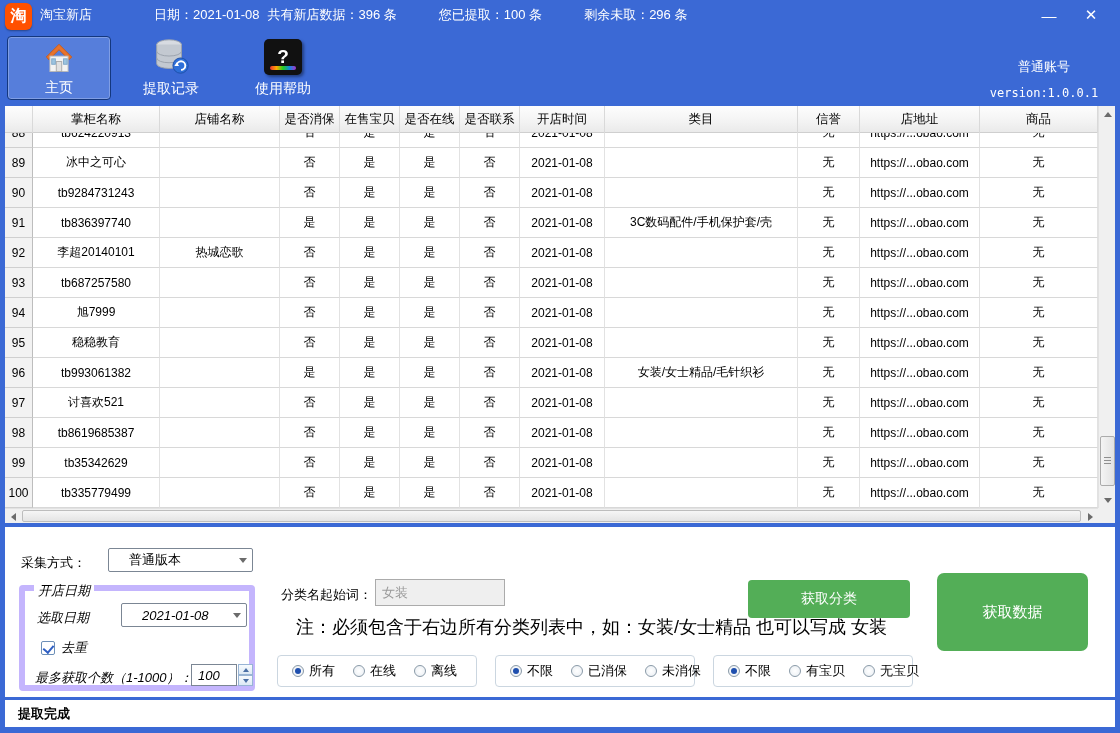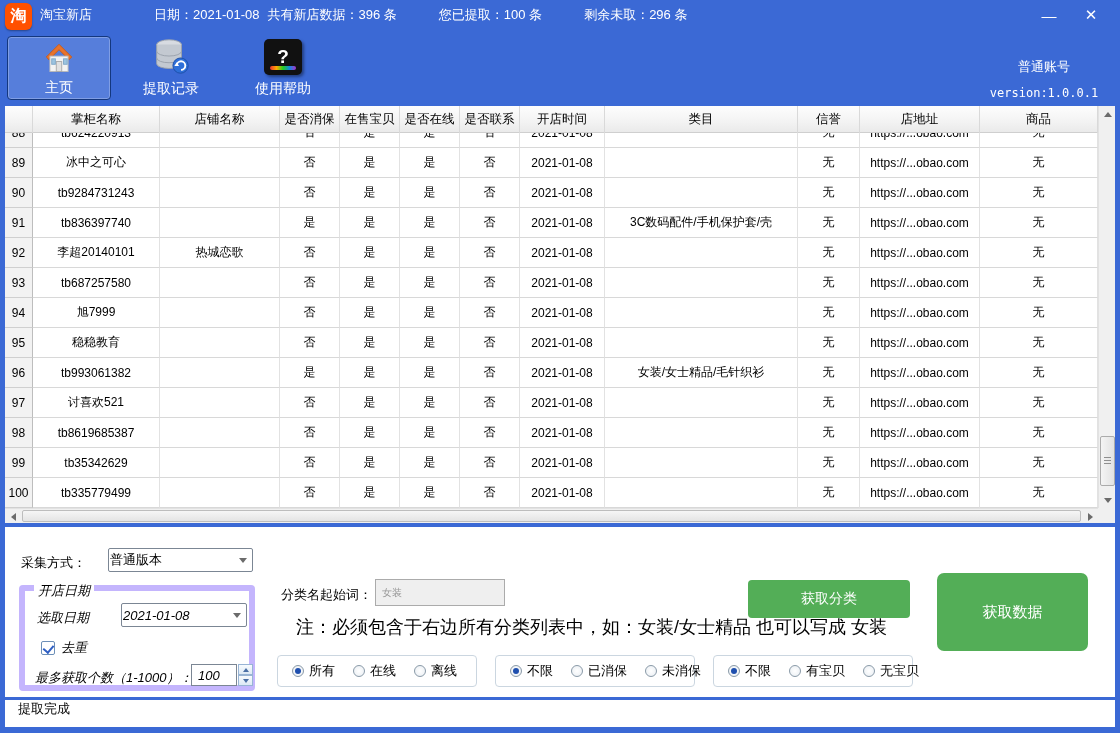--- a/index.html
+++ b/index.html
@@ -91,21 +91,21 @@
     background:linear-gradient(#F6F6F6,#E4E4E4); border:1px solid #BDBDBD;
     border-radius:2px; cursor:grab; }
   .scroll-corner { position:absolute; right:0; bottom:0; width:17px;
     height:15px; background:#F0F0F0; }
 
   
   .panel { position:absolute; left:5px; top:527px; width:1110px; height:170px;
     background:#fff; font-size:13px; color:#000; }
   .plabel { position:absolute; white-space:nowrap; }
   .combo { position:absolute; background:#fff; border:1px solid #7B8694;
-    border-radius:2px; display:flex; align-items:center; padding-left:1px;
+    border-radius:2px; display:flex; align-items:center; padding-left:20px;
     font-size:13px; cursor:pointer; }
   .combo .arrow-zone { margin-left:auto; width:19px; height:100%;
     display:flex; align-items:center; justify-content:center; }
   .groupbox { position:absolute; border:6px solid #c4b5fd; border-radius:4px;font-style:italic; }
   .grouplegend { position:absolute; top:-9px; left:9px; background:#fff;
     padding:0 4px; font-size:13px; }
   .checkrow { position:absolute; display:flex; align-items:center; gap:6px;
     cursor:pointer; }
   .checkbox { width:14px; height:14px; border:1px solid #6C8FB8;
     background:#fff; border-radius:2px; position:relative; }
@@ -119,21 +119,21 @@
   .spin-btns { width:15px; height:22px; display:flex; flex-direction:column;
     margin-left:1px; }
   .spin-btns .sb { flex:1; border:1px solid #98B4D4;
     background:linear-gradient(#F8FBFE,#DCE9F5); display:flex;
     align-items:center; justify-content:center; cursor:pointer; }
   .spin-btns .sb .t-up { width:0; height:0; border-left:3px solid transparent;
     border-right:3px solid transparent; border-bottom:4px solid #4A6FA5; }
   .spin-btns .sb .t-dn { width:0; height:0; border-left:3px solid transparent;
     border-right:3px solid transparent; border-top:4px solid #4A6FA5; }
   .textinput { position:absolute; border:1px solid #ABABAB; background:#EFEFEF;
-    font-size:10px; padding:6px 6px; color:#333;
+    font-size:13px; padding:6px 6px; color:#333;
     font-family:"Liberation Sans","DejaVu Sans",sans-serif; }
   .textinput::placeholder { color:#9A9A9A; opacity:1; }
   .note { position:absolute; font-size:18px; white-space:nowrap; }
   .radio-box { position:absolute; height:32px; border:1px solid #CBD6E0;
     border-radius:4px; display:flex; align-items:center; gap:18px;
     padding:0 14px; }
   .radio-item { display:flex; align-items:center; gap:5px; cursor:pointer;
     font-size:13px; white-space:nowrap; }
   .radio { width:12px; height:12px; border-radius:50%;
     border:1px solid #8A9AA8; background:radial-gradient(#fff,#E8EDF2);
@@ -141,22 +141,22 @@
   .radio.sel::after { content:""; position:absolute; left:2px; top:2px;
     width:6px; height:6px; border-radius:50%; background:#1F4FAE; }
   .green-btn { position:absolute; background:#53AE57; color:#fff; border:none;
     display:flex; align-items:center; justify-content:center; cursor:pointer;
     font-family:inherit; }
   .btn-category { border-radius:4px; font-size:14px; }
   .btn-data { border-radius:7px; font-size:15px; }
 
   
   .statusbar { position:absolute; left:5px; top:700px; width:1110px;
-    height:27px; background:#fff; display:flex; align-items:flex-start;
-    padding-left:13px; font-size:13px; color:#000; }
+    height:27px; background:#fff; display:flex; align-items:center;
+    padding-left:13px; font-size:13px; color:#000;font-weight:bold; }
 </style>
 </head>
 <body>
 
 <div class="window">
 
   <div class="titlebar">
     <div class="app-icon">
       <span>淘</span>
     </div>

